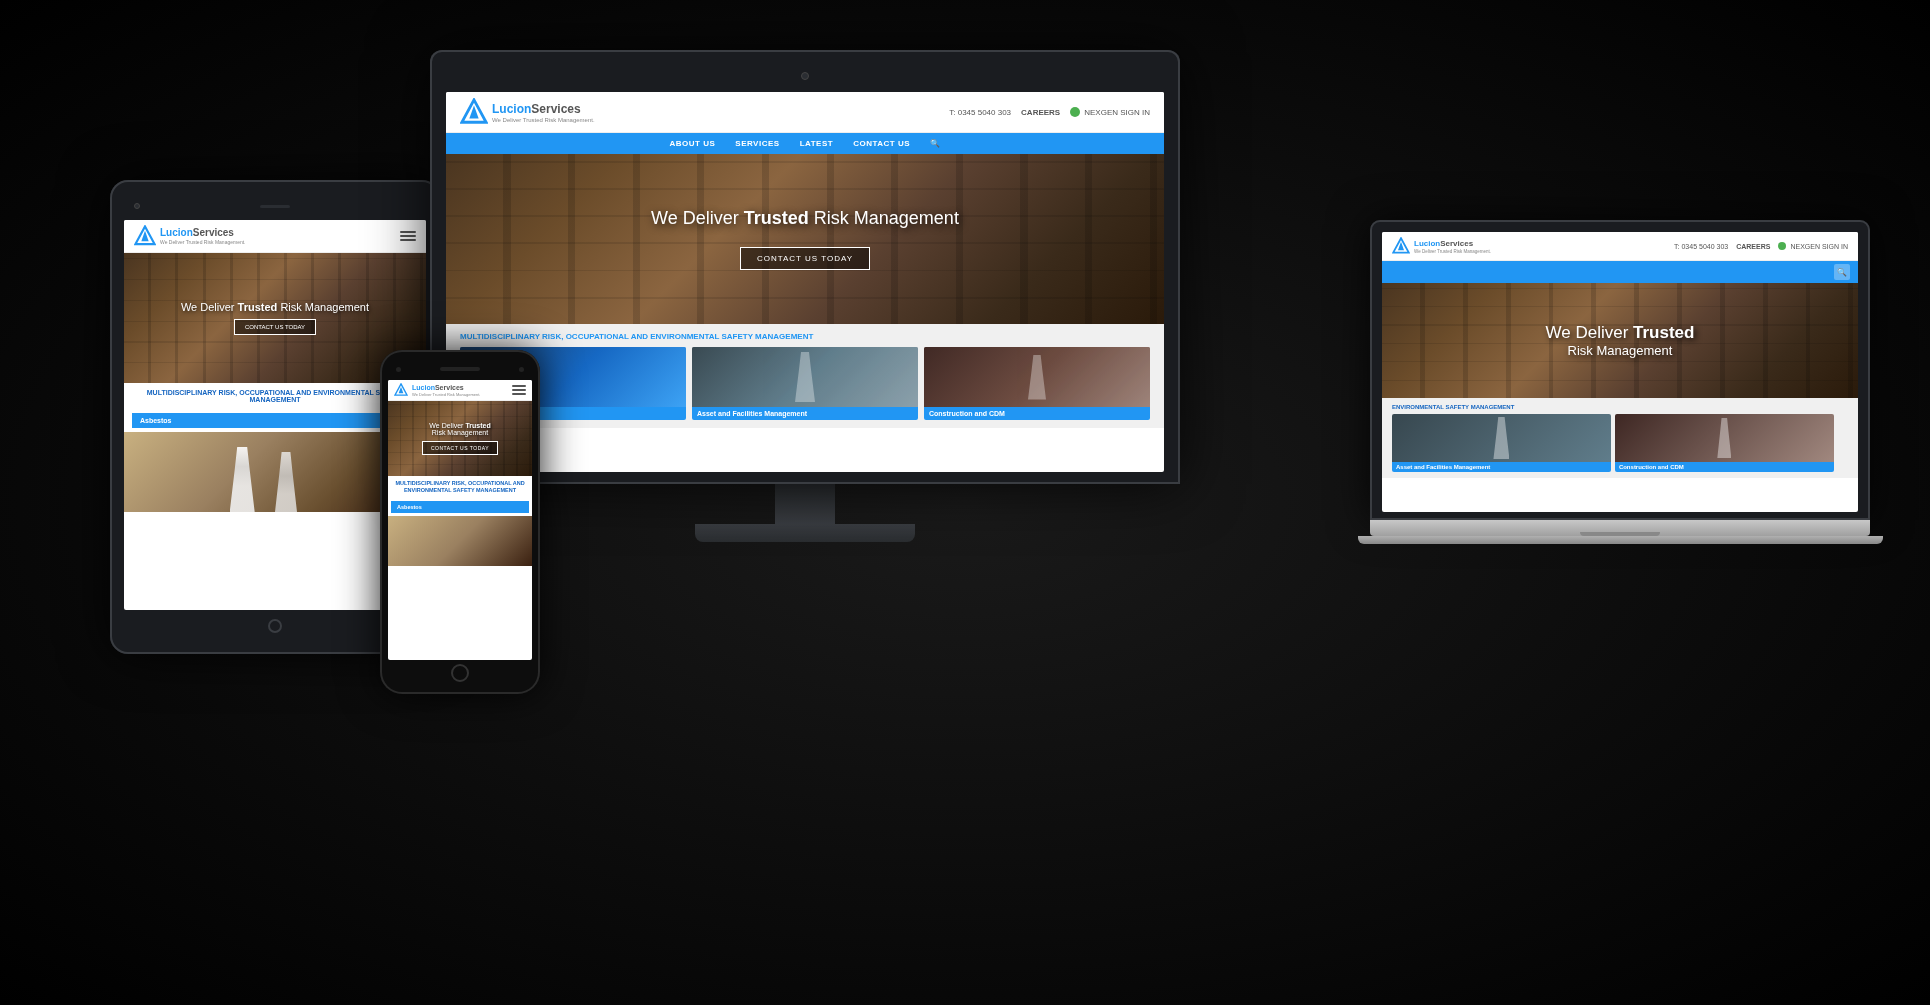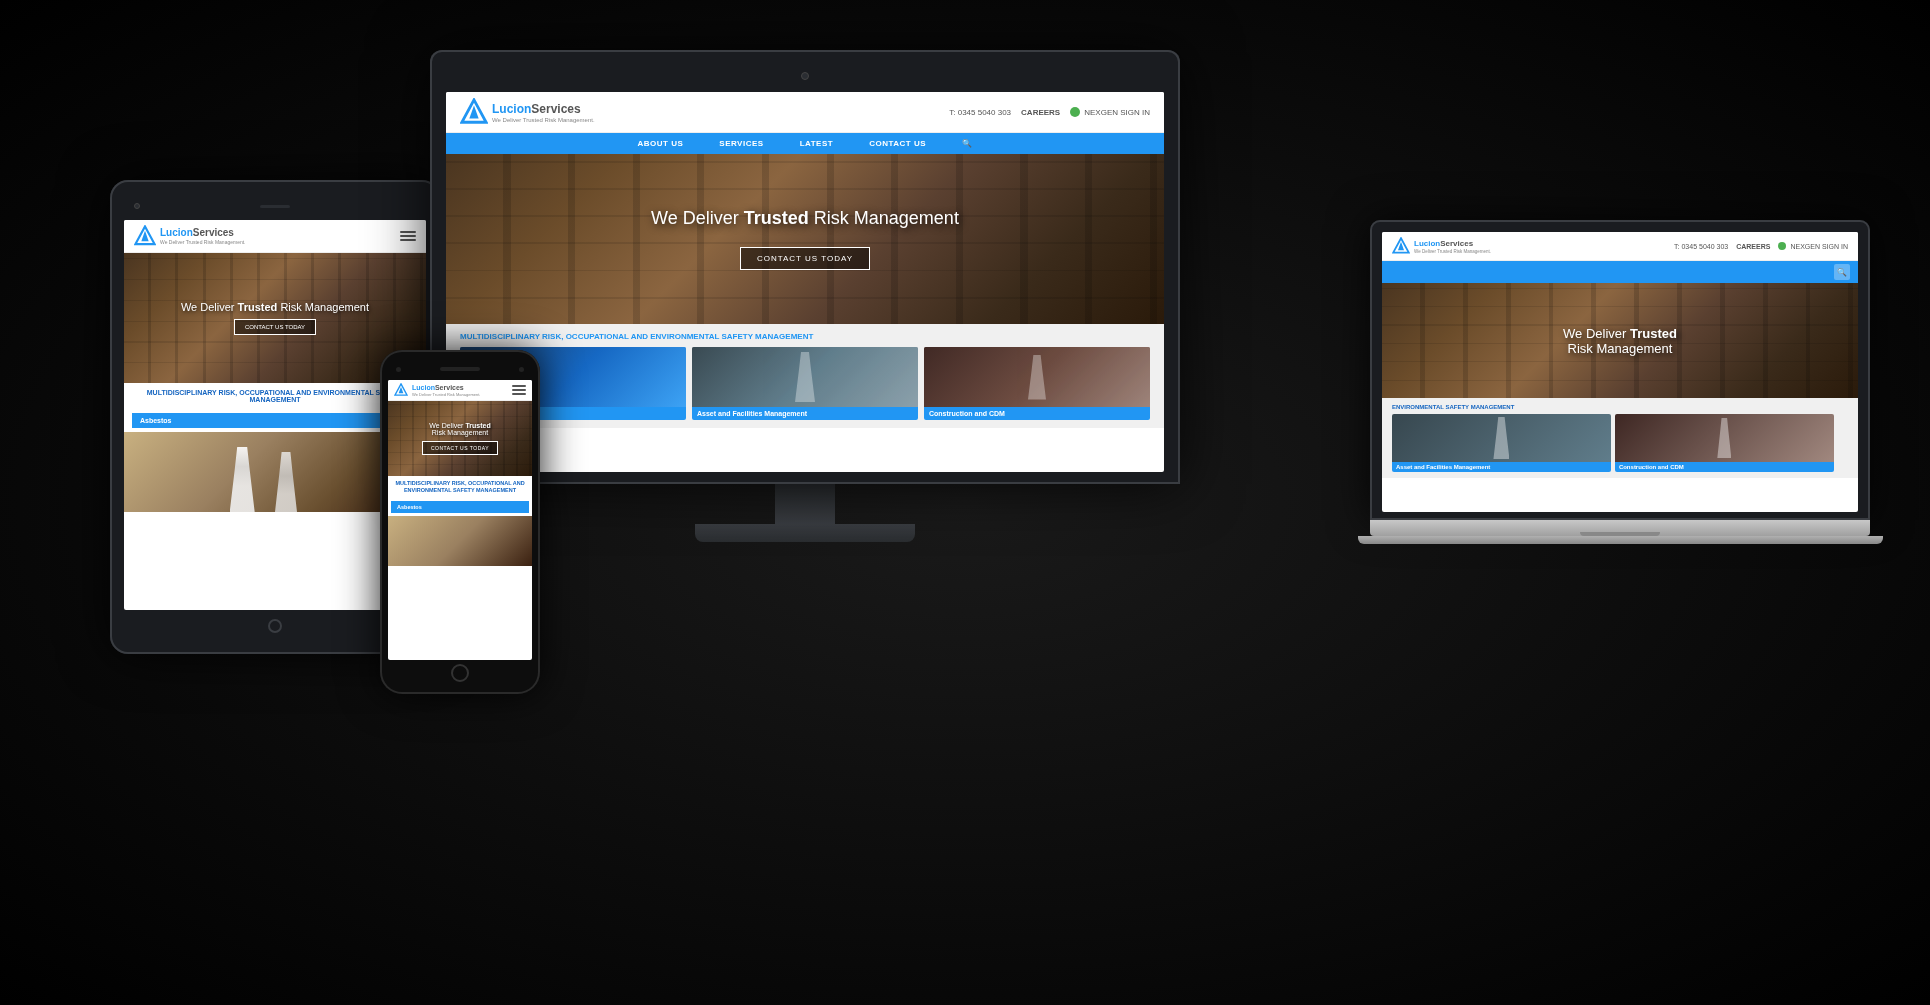--- a/index.html
+++ b/index.html
@@ -334,21 +334,21 @@
     }
 
     
     .monitor-site .site-header {
       padding: 6px 14px;
     }
     .monitor-site .logo-icon { width: 28px; height: 28px; }
     .monitor-site .logo-text { font-size: 12px; }
     .monitor-site .logo-tagline { font-size: 6px; }
     .monitor-site .header-right { font-size: 8px; gap: 10px; }
-    .monitor-site .nav-bar { padding: 6px 14px; gap: 36px; }
+    .monitor-site .nav-bar { padding: 6px 14px; gap: 20px; }
     .monitor-site .nav-item { font-size: 8px; }
     .monitor-site .hero-bg { height: 170px; }
     .monitor-site .hero-text h1 { font-size: 18px; margin-bottom: 8px; font-weight: normal; }
     .monitor-site .hero-text h1 strong { font-weight: bold; }
     .monitor-site .hero-cta { font-size: 8px; padding: 5px 14px; margin-top: 8px; }
     .monitor-site .services-bar { padding: 8px 14px; }
     .monitor-site .services-title { font-size: 8px; margin-bottom: 6px; }
     .monitor-site .service-card-img { height: 60px; }
     .monitor-site .service-card-label { font-size: 7px; padding: 3px 5px; }
     .monitor-site .services-grid { gap: 6px; }
@@ -683,21 +683,21 @@
               </span>
             </div>
           </div>
 
           <div class="search-bar">
             <div class="search-icon-box">🔍</div>
           </div>
           <div class="hero-section">
             <div class="hero-bg" style="height:115px;">
               <div class="hero-text">
-                <h1 style="font-size:13px; font-weight:normal; text-shadow:2px 2px 6px rgba(0,0,0,0.9);">
+                <h1 style="font-size:17px; font-weight:normal; text-shadow:2px 2px 6px rgba(0,0,0,0.9);">
                   <span>We Deliver </span><strong>Trusted</strong>
                 </h1>
                 <div style="font-size:13px; color:#fff; text-shadow:2px 2px 6px rgba(0,0,0,0.9); font-weight:normal;">
                   <span> Risk Management</span>
                 </div>
               </div>
             </div>
           </div>
           <div class="services-bar">
             <div class="services-title" style="font-size:6px; color:#1565C0;">ENVIRONMENTAL SAFETY MANAGEMENT</div>

